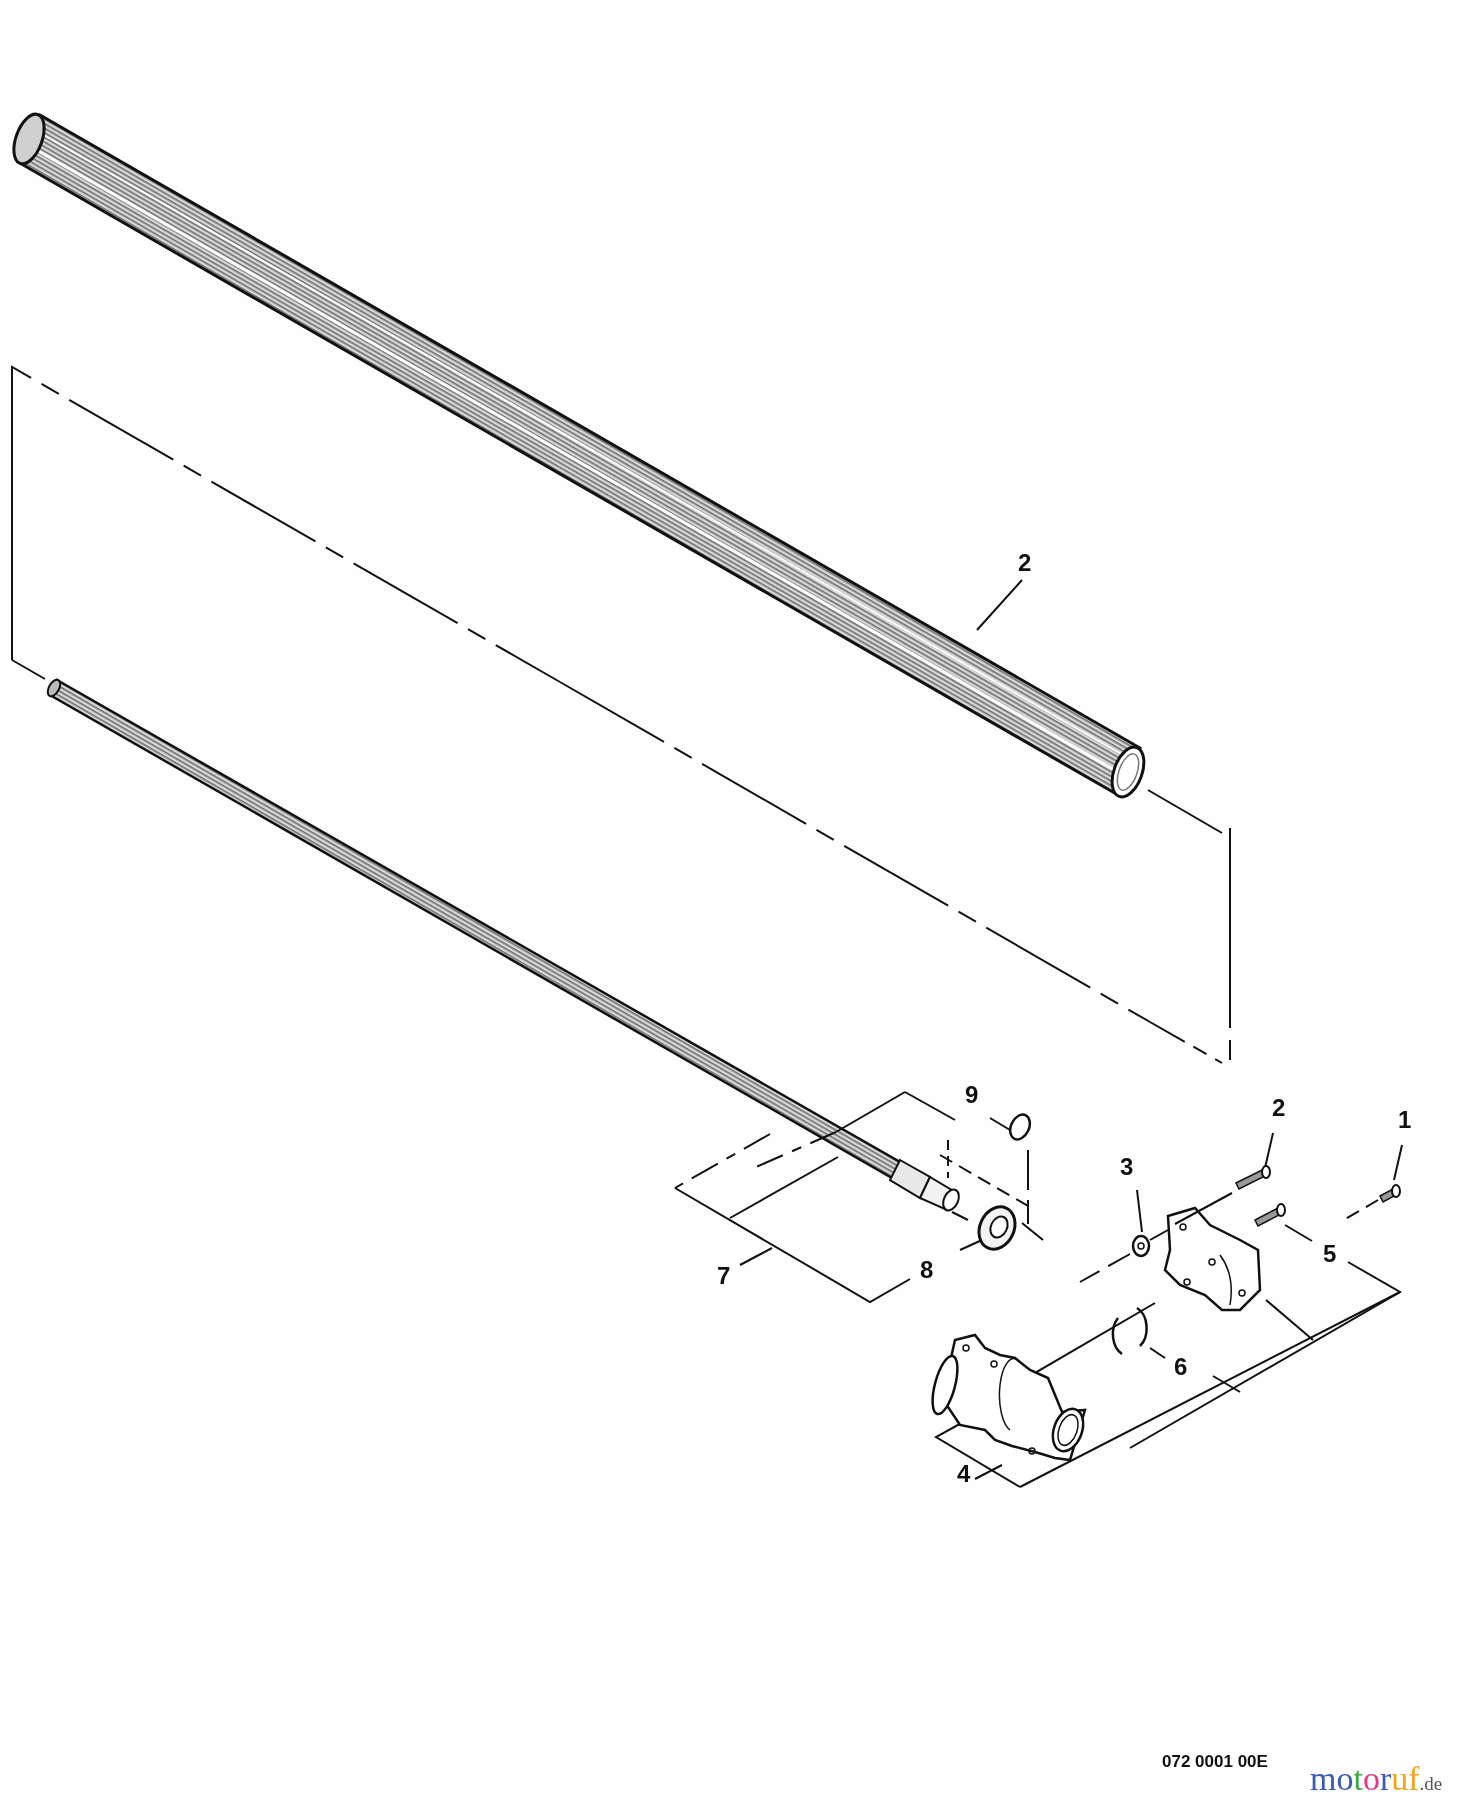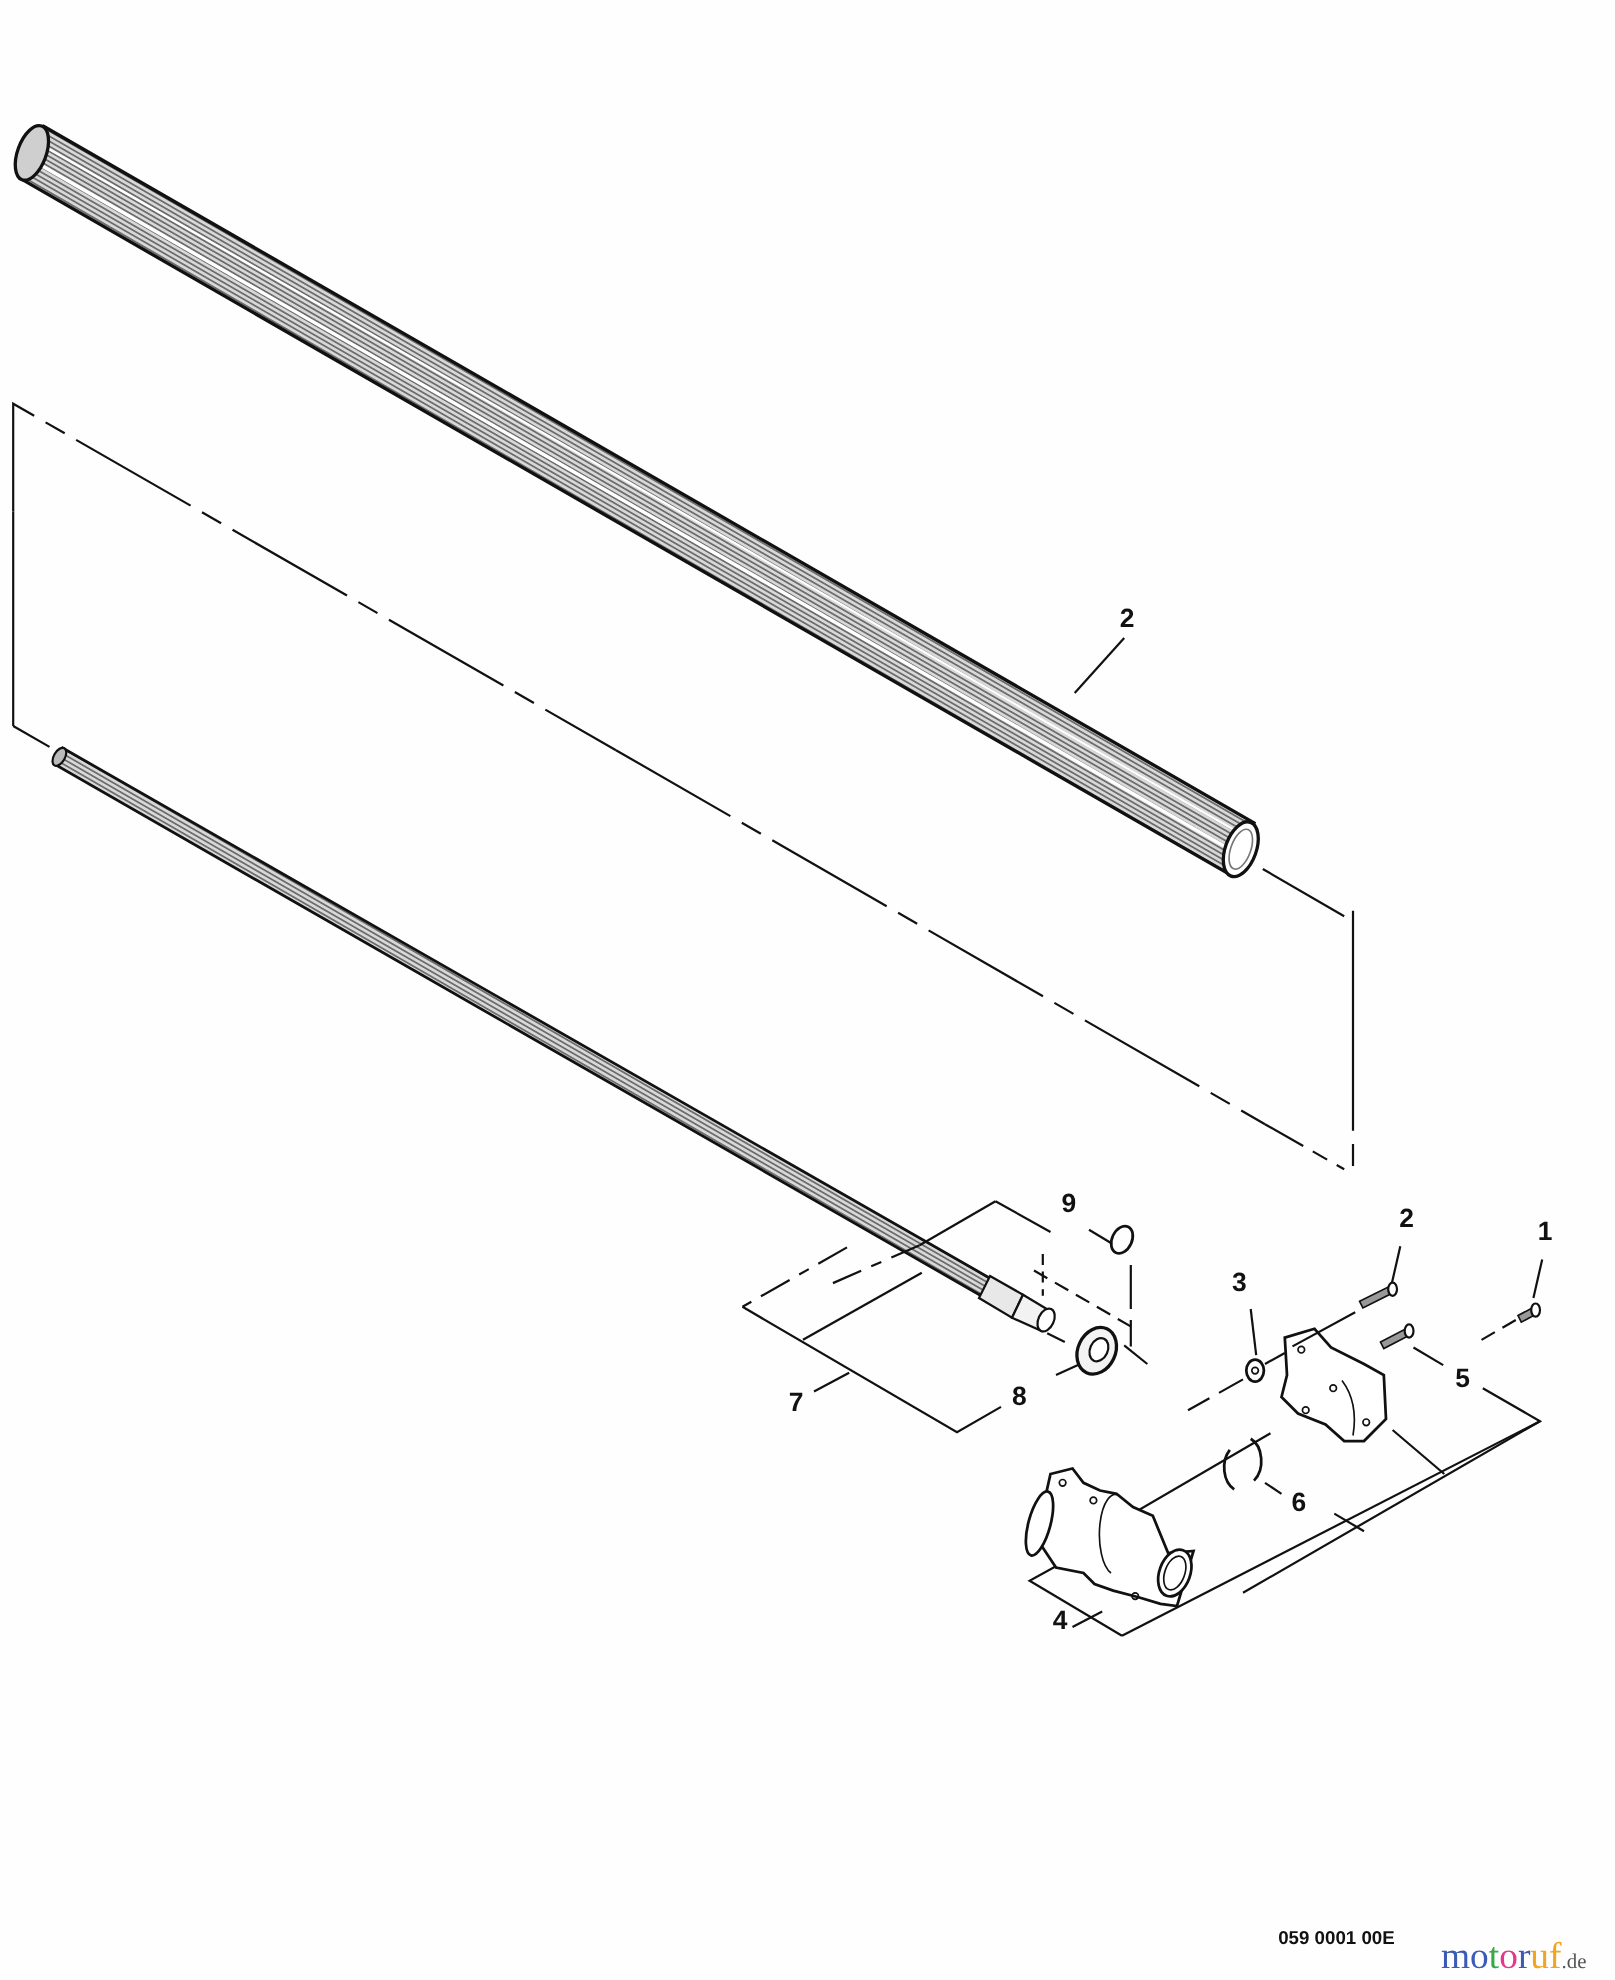--- a/index.html
+++ b/index.html
@@ -142,16 +142,16 @@
 <div class="callout" style="left:965px;top:1083px;">9</div>
 <div class="callout" style="left:920px;top:1258px;">8</div>
 <div class="callout" style="left:717px;top:1264px;">7</div>
 <div class="callout" style="left:1120px;top:1155px;">3</div>
 <div class="callout" style="left:1272px;top:1096px;">2</div>
 <div class="callout" style="left:1398px;top:1108px;">1</div>
 <div class="callout" style="left:1323px;top:1242px;">5</div>
 <div class="callout" style="left:1174px;top:1355px;">6</div>
 <div class="callout" style="left:957px;top:1462px;">4</div>
 
-<div class="code">059 0001 00E</div>
+<div class="code">072 0001 00E</div>
 <div class="brand">
   <span style="color:#3b5bb5">m</span><span style="color:#3b5bb5">o</span><span style="color:#3aa845">t</span><span style="color:#e2398c">o</span><span style="color:#3b5bb5">r</span><span style="color:#f2a51e">u</span><span style="color:#f2a51e">f</span><span class="tld">.de</span>
 </div>
 
 </body></html>

